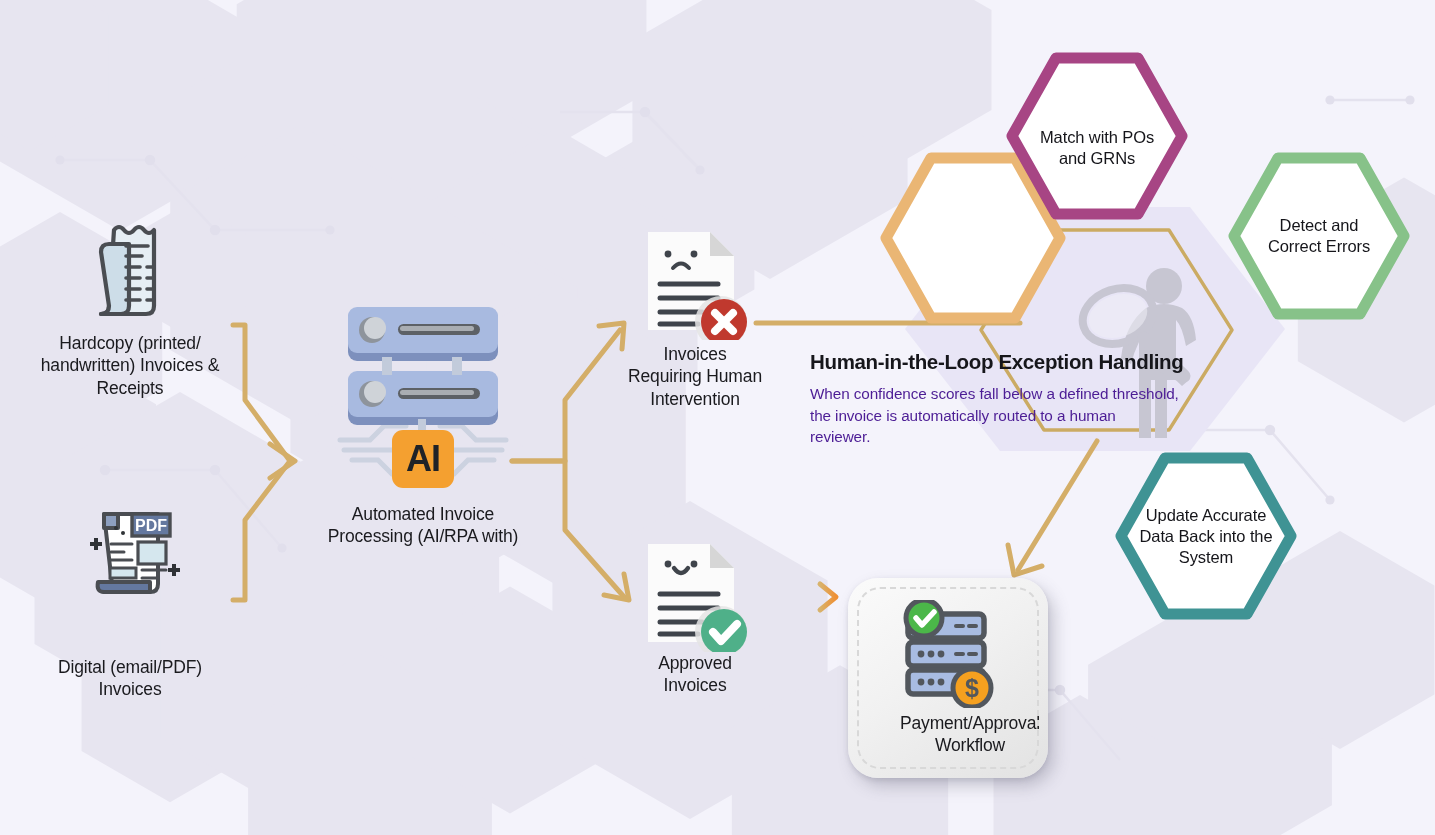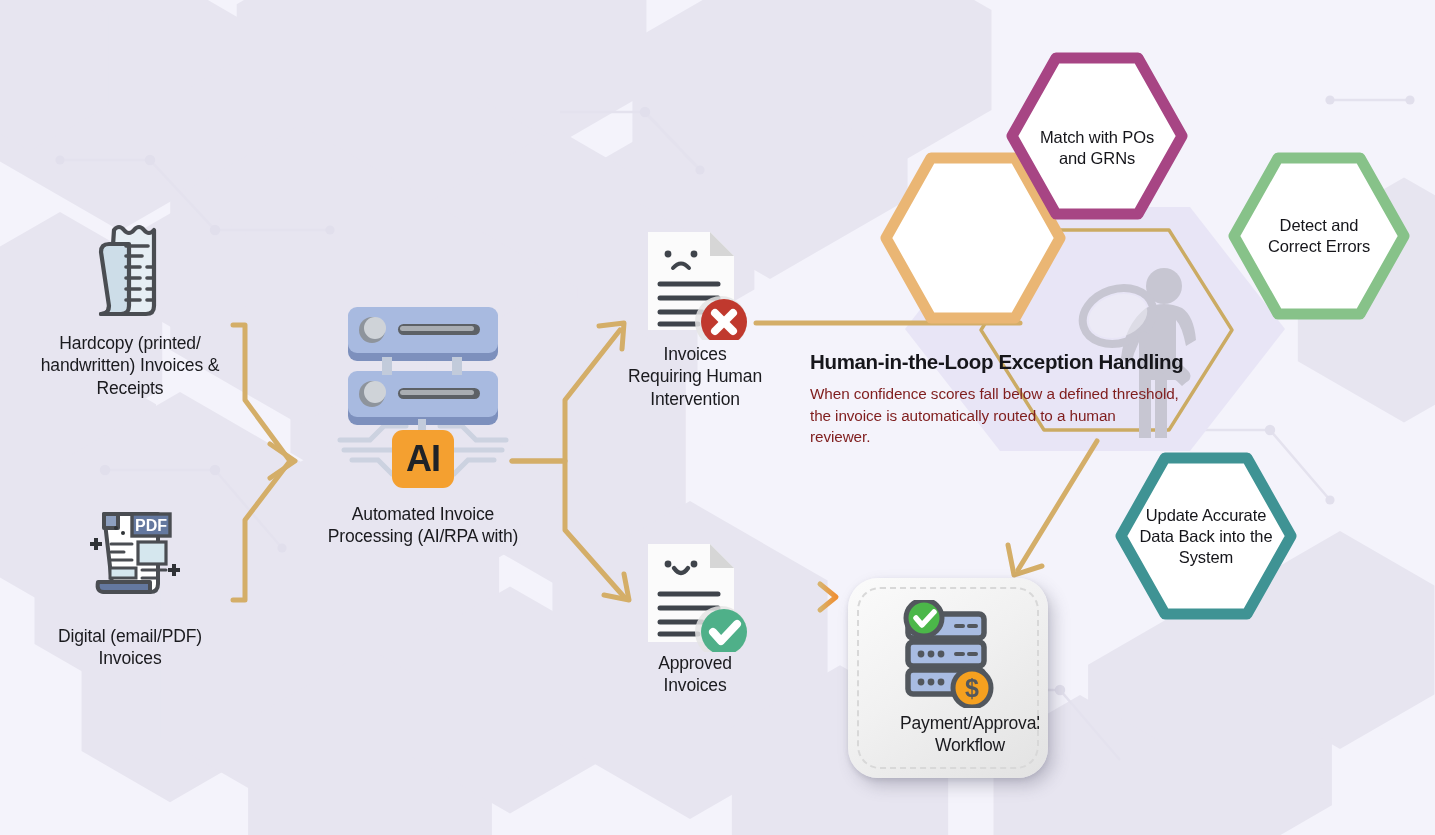--- a/index.html
+++ b/index.html
@@ -38,21 +38,21 @@
     letter-spacing:-0.1px;
   }
 
   
   .info { position:absolute; z-index:6; width:380px; }
   .info h2 {
     font-size:20.5px; font-weight:700; color:#16161b;
     letter-spacing:-0.35px; margin-bottom:9px;
   }
   .info p {
-    font-size:15.3px; line-height:1.42; color:#7f1d1d;
+    font-size:15.3px; line-height:1.42; color:#4c1d95;
     letter-spacing:-0.1px;
   }
 
   
   .paycard {
     position:absolute; z-index:5;
     width:200px; height:200px;
     border-radius:30px;
     background: linear-gradient(145deg,#fbfbfb 0%, #f1f1f1 45%, #e2e2e2 100%);
     box-shadow: 6px 8px 16px rgba(80,80,100,.28), 0 2px 5px rgba(80,80,100,.14);
@@ -310,21 +310,21 @@
       <line x1="66" y1="80" x2="90" y2="80"></line>
       <line x1="66" y1="88" x2="82" y2="88"></line>
     </g>
     <g fill="#2f3236">
       <path d="M14,52 l4,0 0,-4 4,0 0,4 4,0 0,4 -4,0 0,4 -4,0 0,-4 -4,0 z"></path>
       <path d="M92,78 l4,0 0,-4 4,0 0,4 4,0 0,4 -4,0 0,4 -4,0 0,-4 -4,0 z"></path>
       <circle cx="40" cy="38" r="2"></circle>
         <circle cx="47" cy="43" r="2"></circle>
     </g>
   </svg>
-  <div class="cap" style="left:0px; top:625px; width:260px; white-space:pre-line;">Digital (email/PDF)
+  <div class="cap" style="left:0px; top:656px; width:260px; white-space:pre-line;">Digital (email/PDF)
 Invoices</div>
 
   <svg class="node" style="left:330px; top:295px; width:186px; height:200px;" viewBox="0 0 186 200">
     <g stroke="#ccd2e0" stroke-width="5" fill="none" stroke-linecap="round">
       <path d="M10,145 l30,0 l14,-14 l22,0"></path>
       <path d="M22,165 l26,0 l14,14 l18,0"></path>
       <path d="M176,145 l-30,0 l-14,-14 l-22,0"></path>
       <path d="M164,165 l-26,0 l-14,14 l-18,0"></path>
       <path d="M14,155 l48,0"></path>
         <path d="M172,155 l-48,0"></path>

